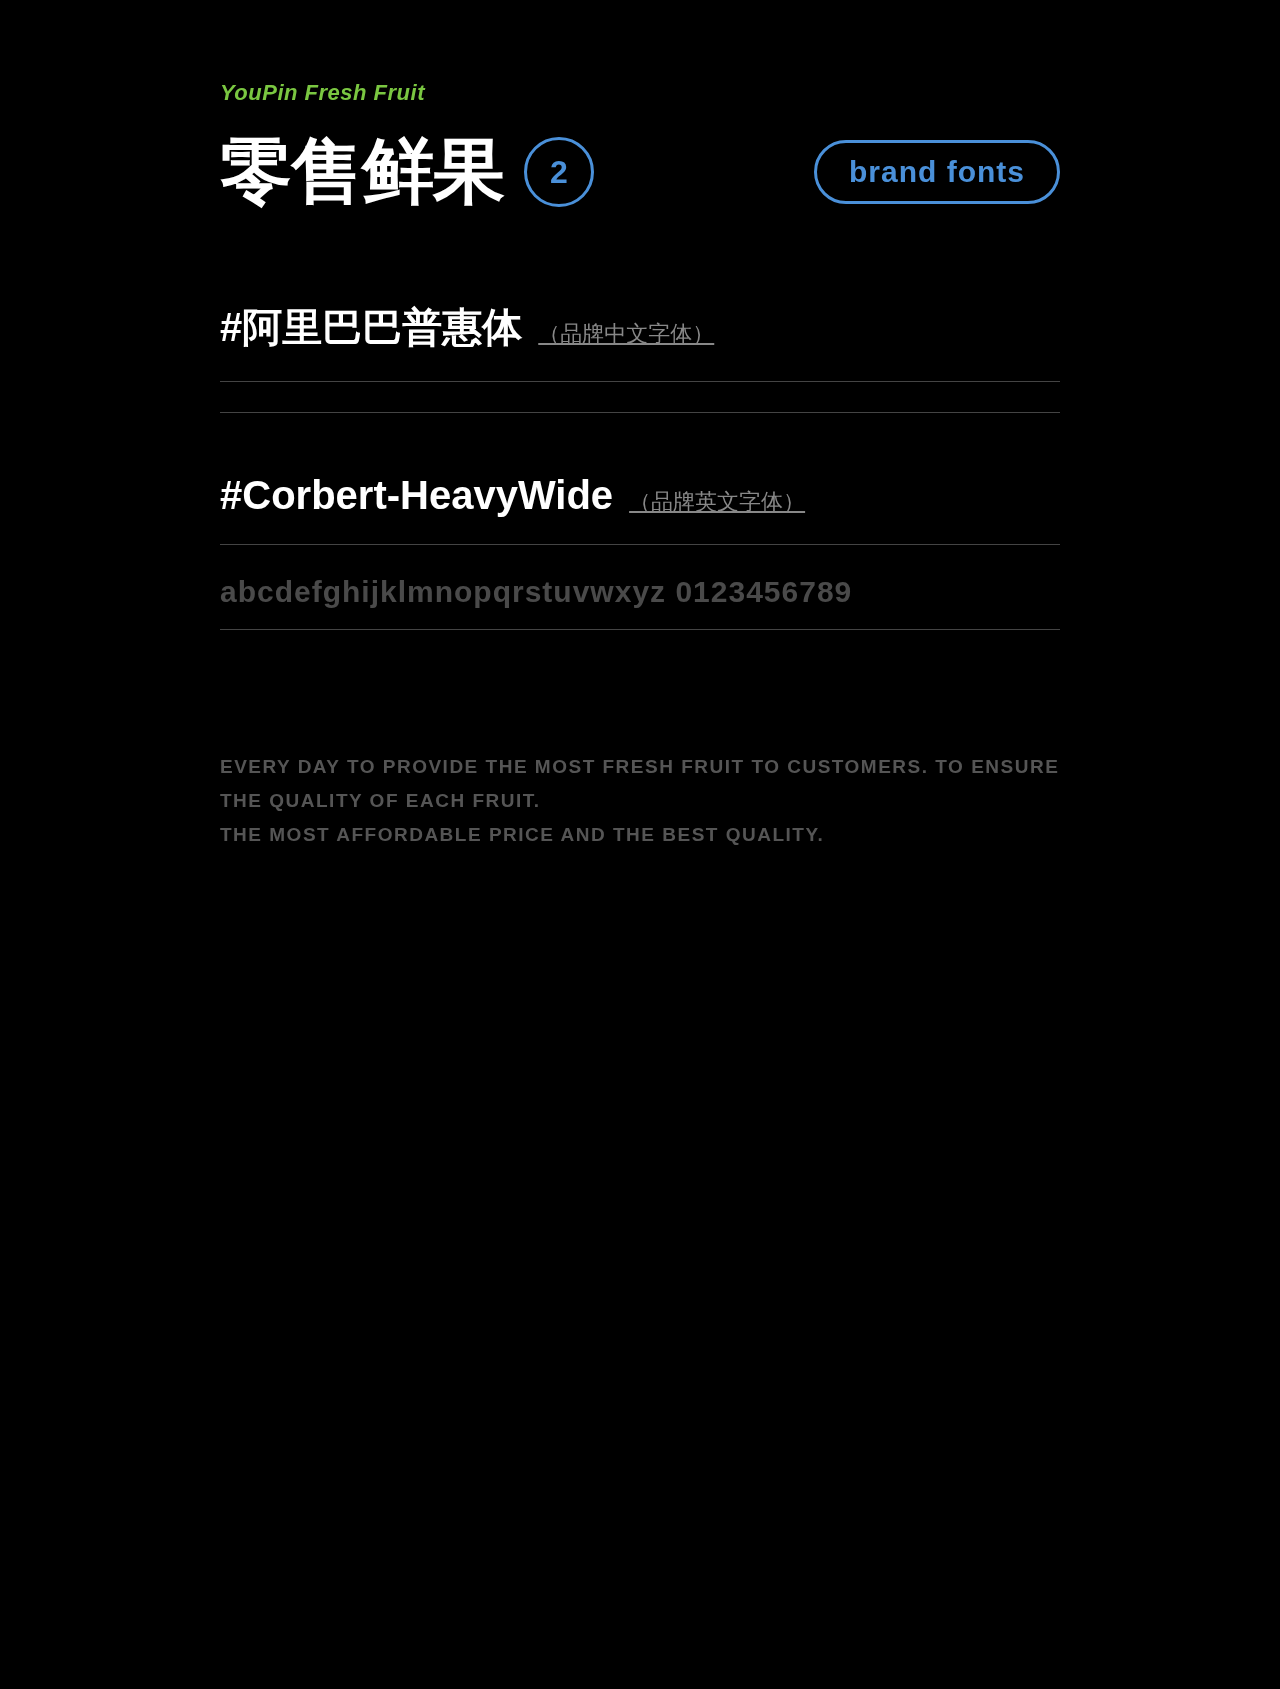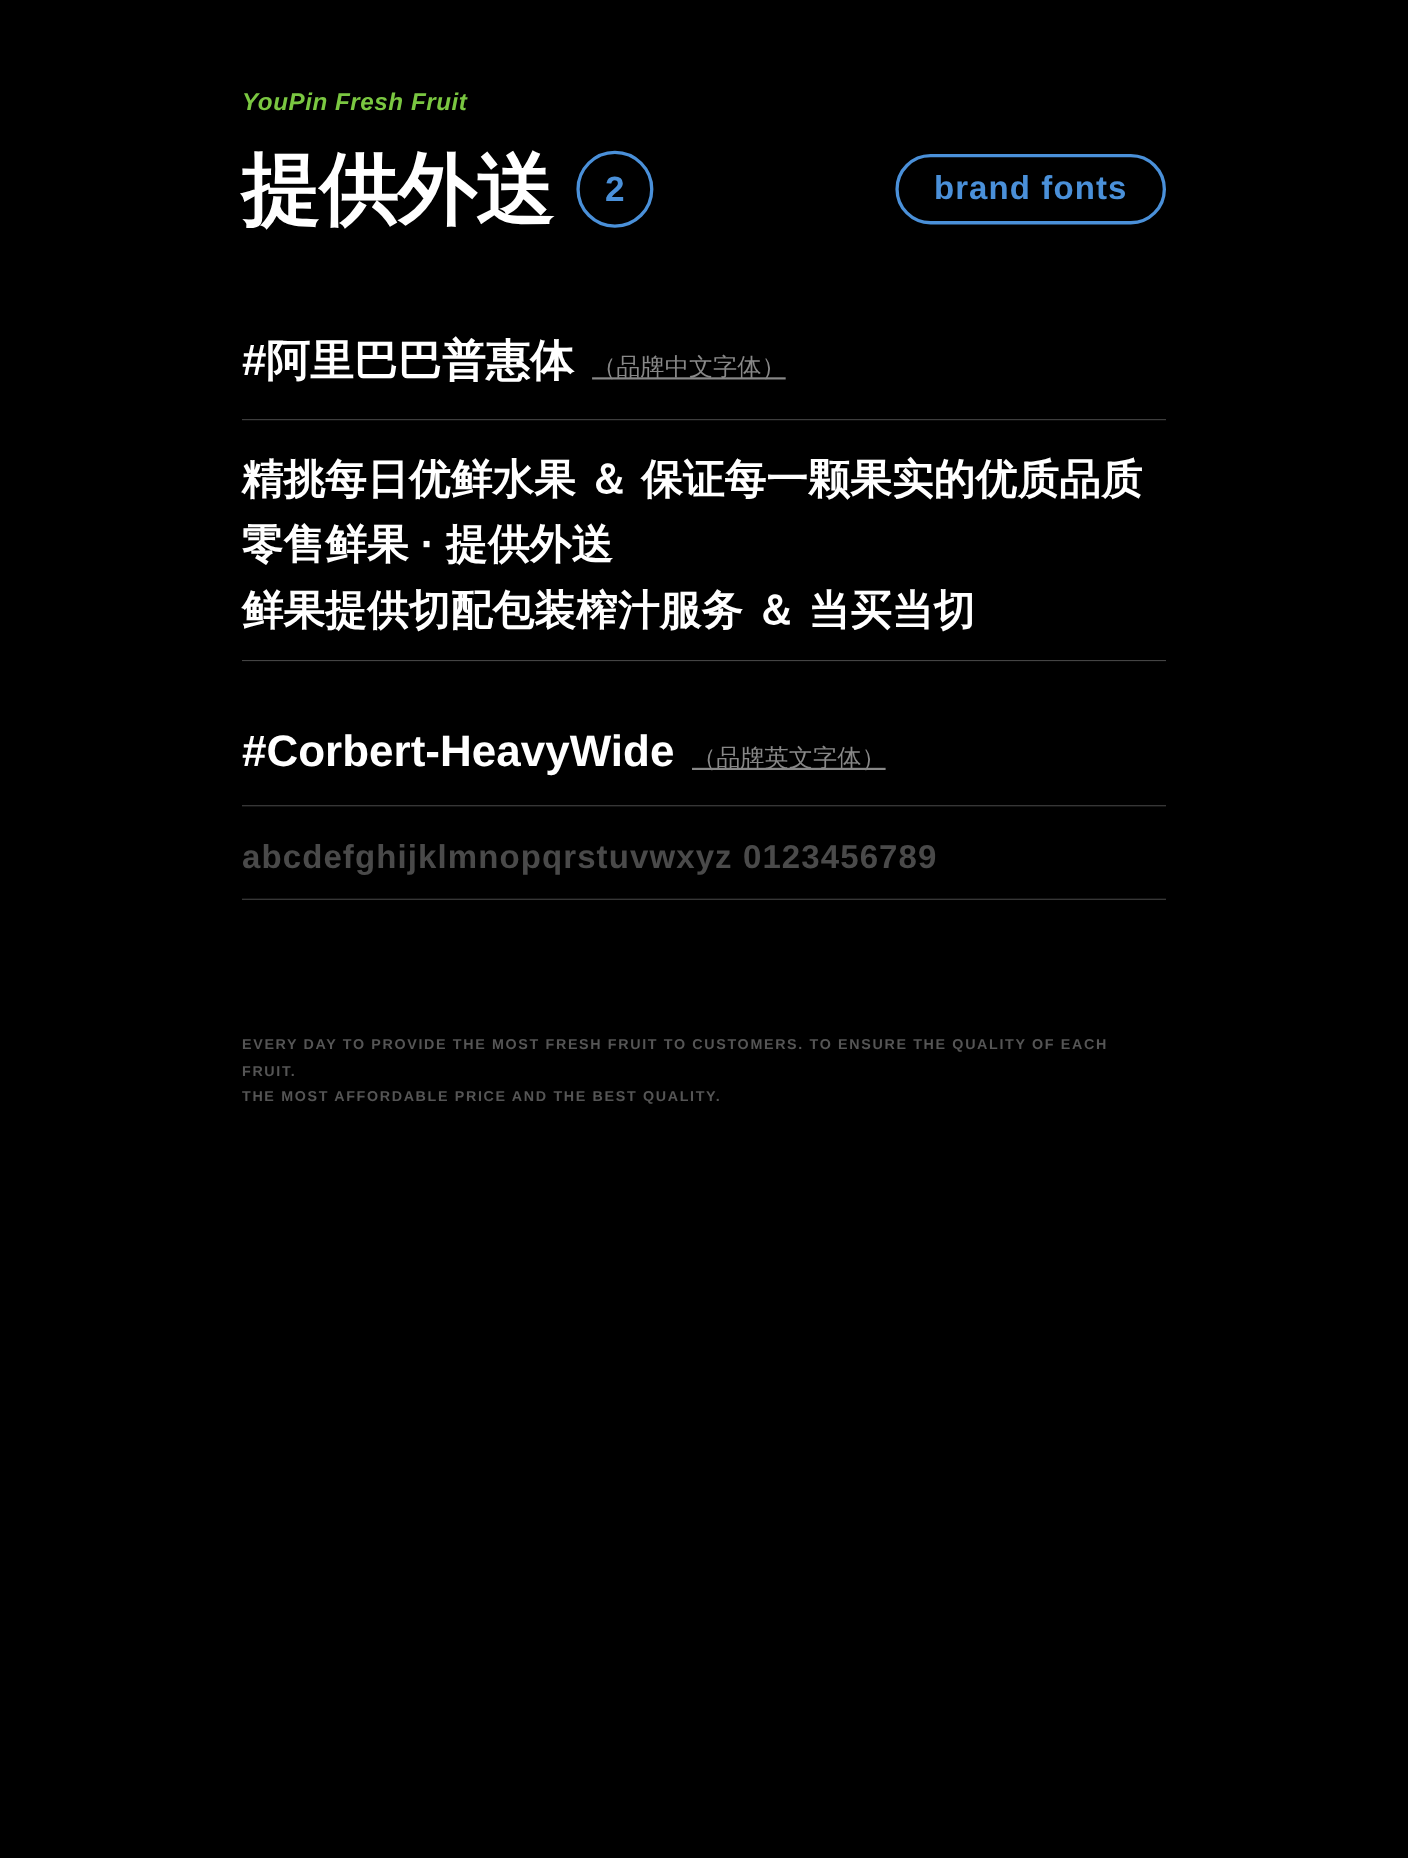--- a/index.html
+++ b/index.html
@@ -136,21 +136,21 @@
 
     .english-lowercase {
       font-size: 30px;
       font-weight: 700;
       color: #4a4a4a;
       letter-spacing: 1px;
       font-family: 'Arial Black', 'Helvetica Neue', sans-serif;
     }
 
     .footer-text {
-      font-size: 13px;
+      font-size: 19px;
       font-weight: 700;
       color: #555555;
       letter-spacing: 1.5px;
       text-transform: uppercase;
       line-height: 1.8;
       margin-top: 100px;
       padding-top: 20px;
     }
 
     .title-section-title-row {
@@ -162,39 +162,34 @@
   </style>
 </head>
 <body>
 
 <div class="page-wrapper">
 
   <div class="brand-name">YouPin Fresh Fruit</div>
 
   <div class="header-row">
     <div class="title-left">
-      <div class="page-title">提供外送</div>
+      <div class="page-title">零售鲜果</div>
       <div class="badge-circle">2</div>
     </div>
     <div class="brand-fonts-badge">brand fonts</div>
   </div>
 
   <div class="section">
     <div class="title-section-title-row">
       <span class="font-section-title">#阿里巴巴普惠体</span>
       <span class="font-section-subtitle">（品牌中文字体）</span>
     </div>
 
     <hr class="divider">
 
-    <div class="chinese-samples">
-      <div class="chinese-line">精挑每日优鲜水果 ＆ 保证每一颗果实的优质品质</div>
-      <div class="chinese-line">零售鲜果 · 提供外送</div>
-      <div class="chinese-line">鲜果提供切配包装榨汁服务 ＆ 当买当切</div>
-    </div>
 
 
     <hr class="divider" style="margin-top: 20px;">
   </div>
 
   <div class="section" style="margin-top: 40px;">
     <div class="title-section-title-row">
       <span class="font-section-title">#Corbert-HeavyWide</span>
       <span class="font-section-subtitle">（品牌英文字体）</span>
     </div>

